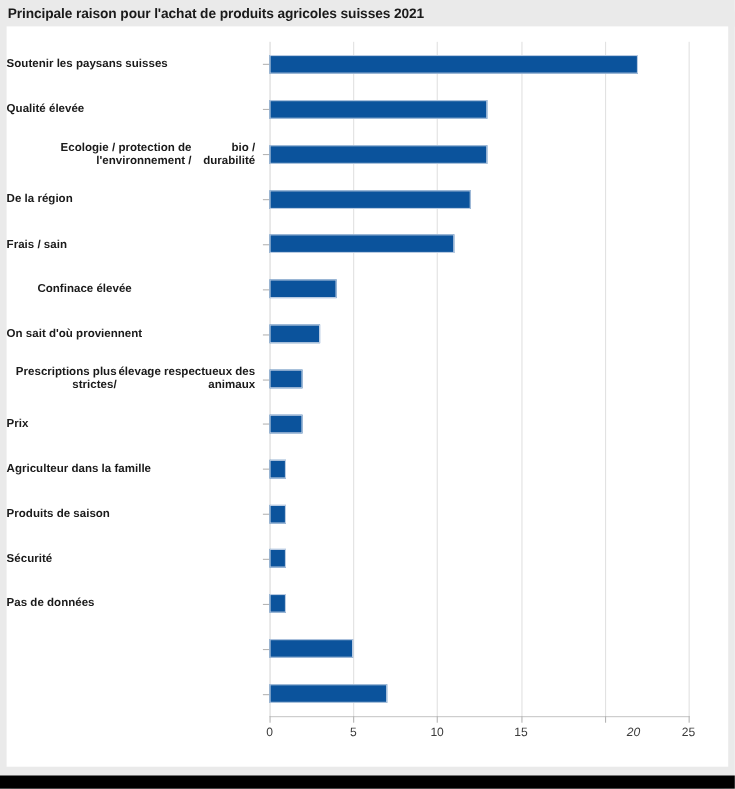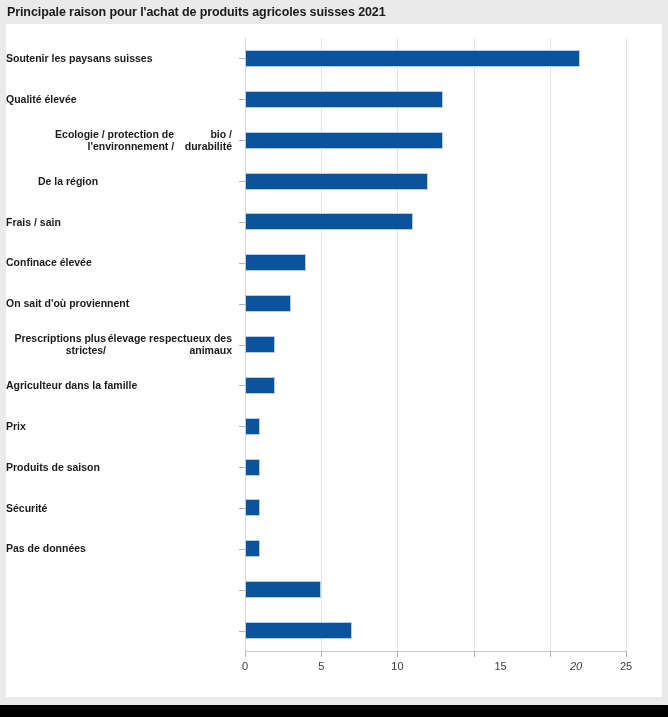--- a/index.html
+++ b/index.html
@@ -188,41 +188,41 @@
           <div class="ylabel" style="height: 40.8667px;">
             <span>Soutenir les paysans suisses</span>
           </div>
           <div class="ylabel" style="height: 40.8667px;">
             <span>Qualité élevée</span>
           </div>
           <div class="ylabel" style="height: 40.8667px;">
             <span>Ecologie / protection de l'environnement /</span>
             <span>bio / durabilité</span>
           </div>
-          <div class="ylabel" style="height: 40.8667px; padding-left: 32px;">
+          <div class="ylabel" style="height: 40.8667px;">
             <span>De la région</span>
           </div>
           <div class="ylabel" style="height: 40.8667px;">
             <span>Frais / sain</span>
           </div>
-          <div class="ylabel" style="height: 40.8667px;">
+          <div class="ylabel" style="height: 40.8667px; padding-left: 28px;">
             <span>Confinace élevée</span>
           </div>
           <div class="ylabel" style="height: 40.8667px;">
             <span>On sait d'où proviennent</span>
           </div>
           <div class="ylabel" style="height: 40.8667px;">
             <span>Prescriptions plus strictes/</span>
             <span>élevage respectueux des animaux</span>
           </div>
           <div class="ylabel" style="height: 40.8667px;">
+            <span>Prix</span>
+          </div>
+          <div class="ylabel" style="height: 40.8667px;">
             <span>Agriculteur dans la famille</span>
-          </div>
-          <div class="ylabel" style="height: 40.8667px;">
-            <span>Prix</span>
           </div>
           <div class="ylabel" style="height: 40.8667px;">
             <span>Produits de saison</span>
           </div>
           <div class="ylabel" style="height: 40.8667px;">
             <span>Sécurité</span>
           </div>
           <div class="ylabel" style="height: 40.8667px;">
             <span>Pas de données</span>
           </div>
@@ -308,21 +308,21 @@
 
       <div class="xaxis-line"></div>
       <div id="xticks">
           <div class="xtick" style="left: 239px;"></div>
           <div class="xtick-label" style="left: 239px; color: rgb(60, 60, 60);">0</div>
           <div class="xtick" style="left: 315.2px;"></div>
           <div class="xtick-label" style="left: 315.2px; color: rgb(60, 60, 60);">5</div>
           <div class="xtick" style="left: 391.4px;"></div>
           <div class="xtick-label" style="left: 391.4px; color: rgb(60, 60, 60);">10</div>
           <div class="xtick" style="left: 467.6px;"></div>
-          <div class="xtick-label" style="left: 467.6px; color: rgb(60, 60, 60); margin-left: 27px;">15</div>
+          <div class="xtick-label" style="left: 467.6px; color: rgb(60, 60, 60);">15</div>
           <div class="xtick" style="left: 543.8px;"></div>
           <div class="xtick-label" style="left: 570px; color: rgb(60, 60, 60); font-style: italic;">20</div>
           <div class="xtick" style="left: 620px;"></div>
           <div class="xtick-label" style="left: 620px; color: rgb(60, 60, 60);">25</div>
         </div>
     </div>
   </div>
 
   <div class="bottom-bar"></div>
 </div>

